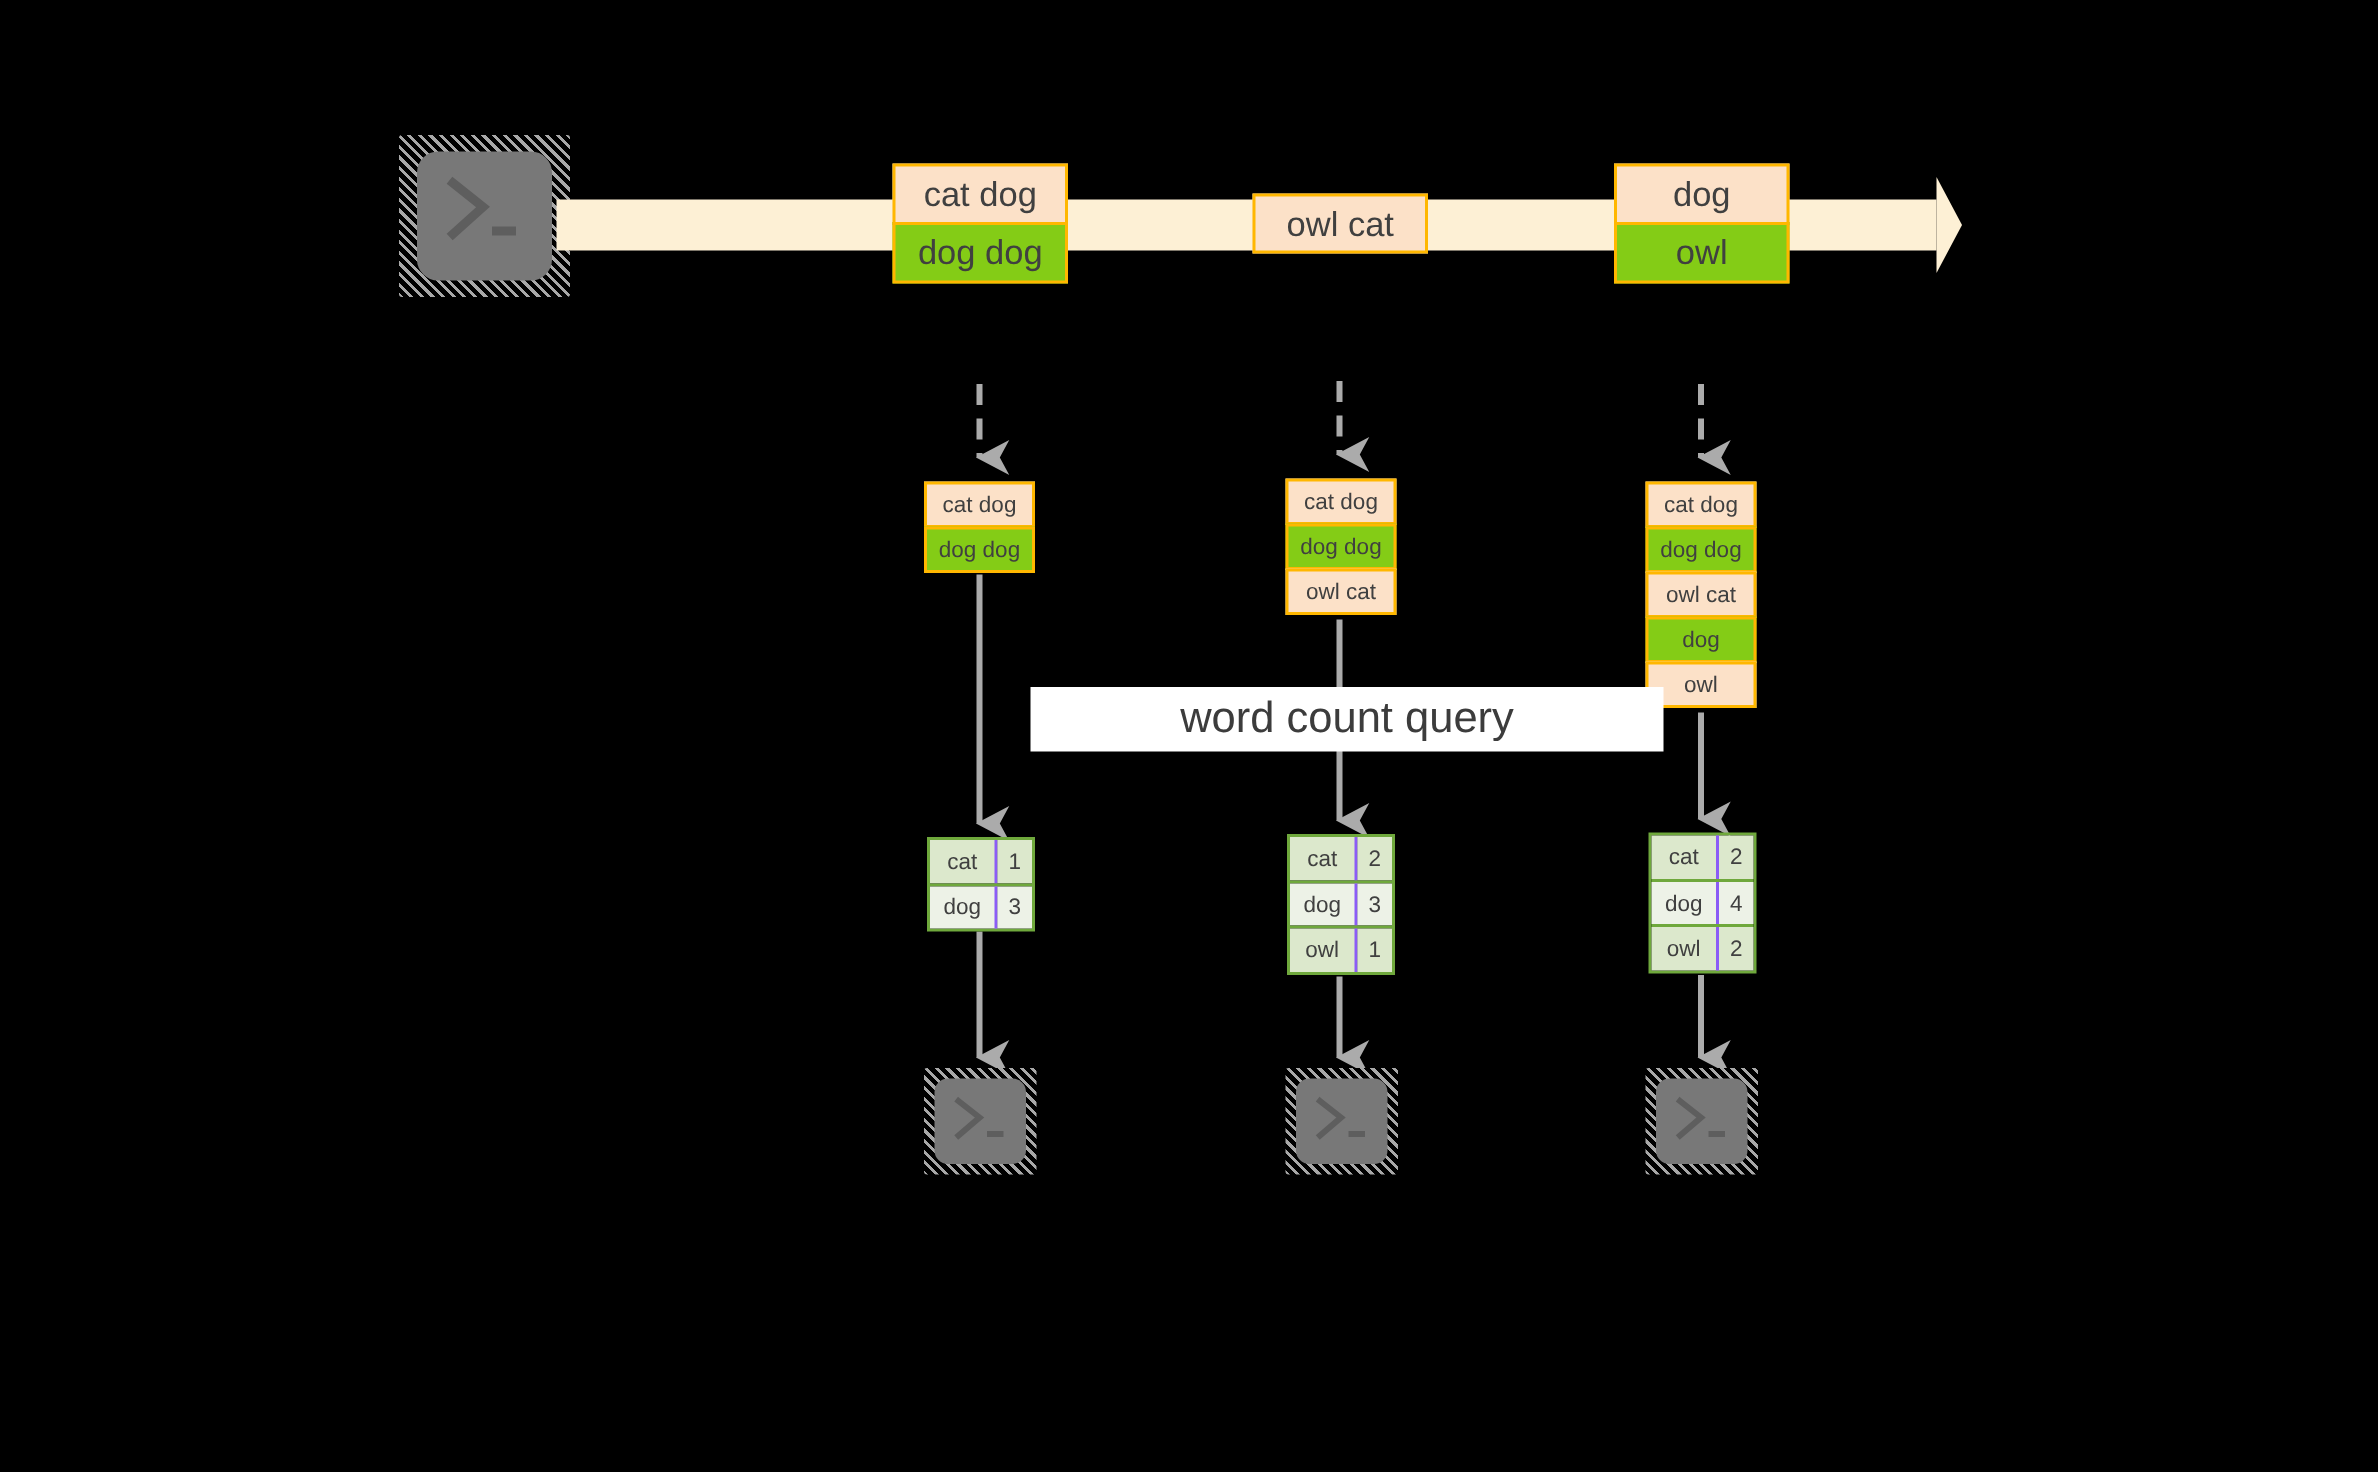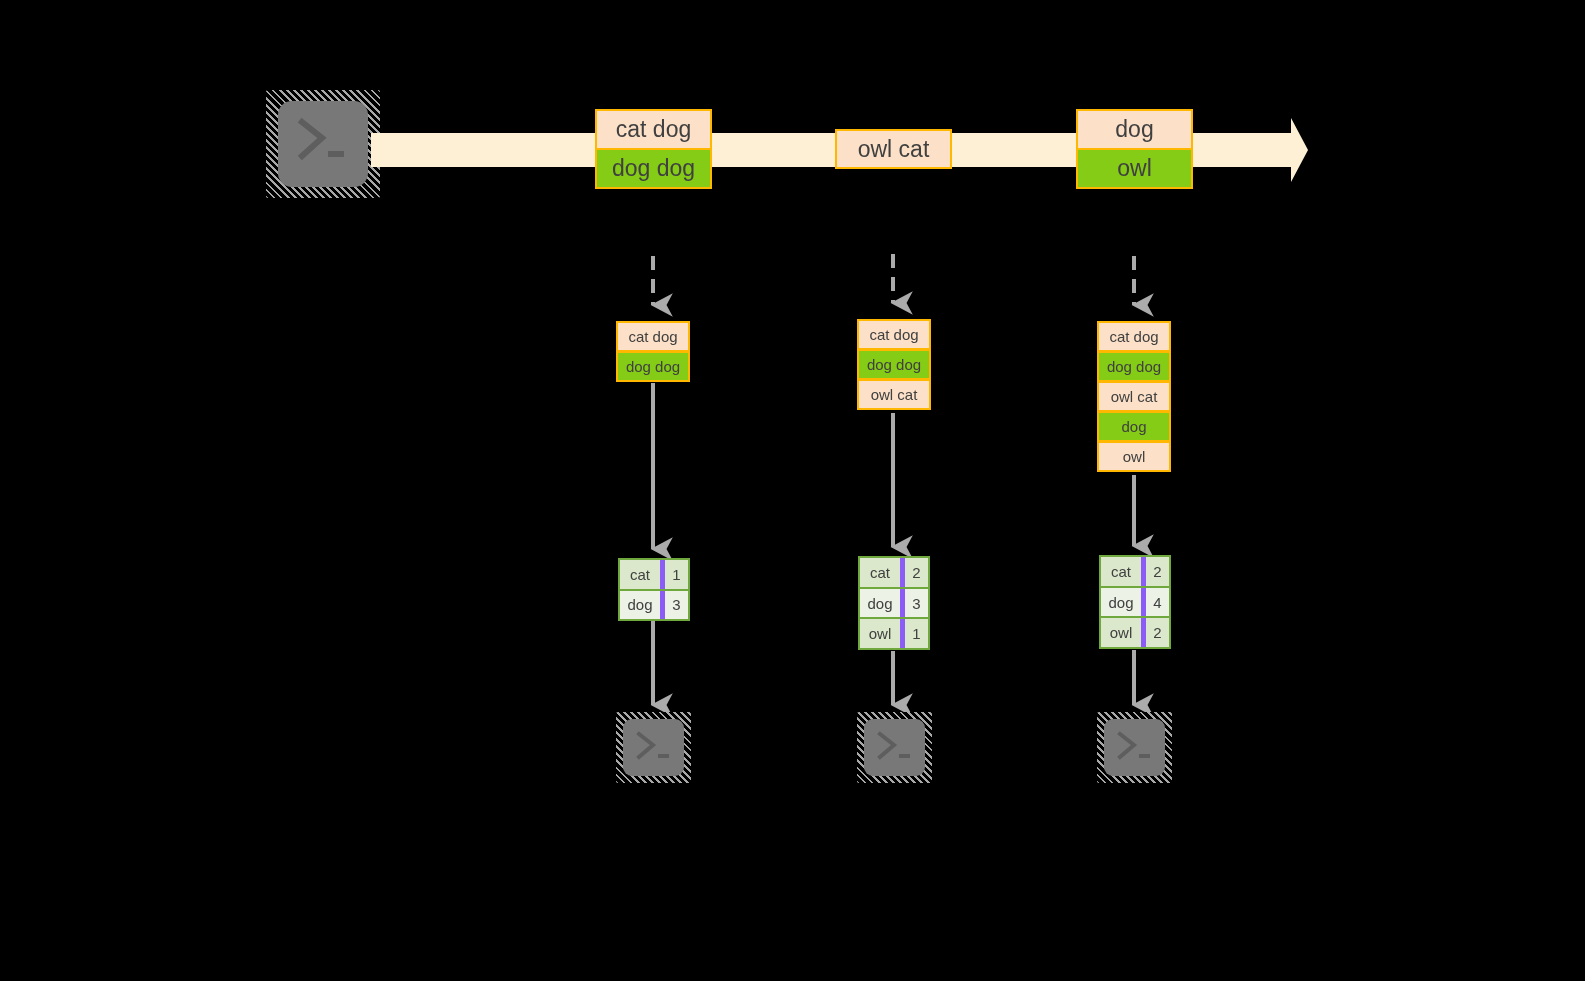--- a/index.html
+++ b/index.html
@@ -79,21 +79,21 @@
   .kvcell {
     box-sizing: border-box;
     display: flex;
     align-items: center;
     justify-content: center;
     color: #404040;
     background: #DCE8CC;
     overflow: hidden;
   }
   .kvrow.alt .kvcell { background: #EDF2E7; }
-  .kvcell.key { border-right: 5px solid #8b5cf6; text-align: center; }
+  .kvcell.key { border-right: 2px solid #8b5cf6; text-align: center; }
 
   
   .label-band {
     position: absolute;
     background: #FFFFFF;
     display: flex;
     align-items: center;
     justify-content: center;
     color: #3C3C3C;
     white-space: nowrap;
@@ -168,20 +168,21 @@
   <div class="rec" style="left:857px; top:319px; width:74px; height:31px; font-size:15px;">cat dog</div>
   <div class="rec alt" style="left:857px; top:349px; width:74px; height:31px; font-size:15px;">dog dog</div>
   <div class="rec" style="left:857px; top:379px; width:74px; height:31px; font-size:15px;">owl cat</div>
 
   <div class="rec" style="left:1097px; top:321px; width:74px; height:31px; font-size:15px;">cat dog</div>
   <div class="rec alt" style="left:1097px; top:351px; width:74px; height:31px; font-size:15px;">dog dog</div>
   <div class="rec" style="left:1097px; top:381px; width:74px; height:31px; font-size:15px;">owl cat</div>
   <div class="rec alt" style="left:1097px; top:411px; width:74px; height:31px; font-size:15px;">dog</div>
   <div class="rec" style="left:1097px; top:441px; width:74px; height:31px; font-size:15px;">owl</div>
 
+  <div class="label-band" style="left:687px; top:458px; width:422px; height:43px; font-size:29px;">word count query</div>
 
   <div class="kvtable" style="left:618px; top:558px; width:72px; height:63px; font-size:15px;">
     <div class="kvrow">
       <div class="kvcell key" style="width:45px;">cat</div>
       <div class="kvcell" style="flex:1 1 auto;">1</div>
     </div>
     <div class="kvrow alt">
       <div class="kvcell key" style="width:45px;">dog</div>
       <div class="kvcell" style="flex:1 1 auto;">3</div>
     </div>

